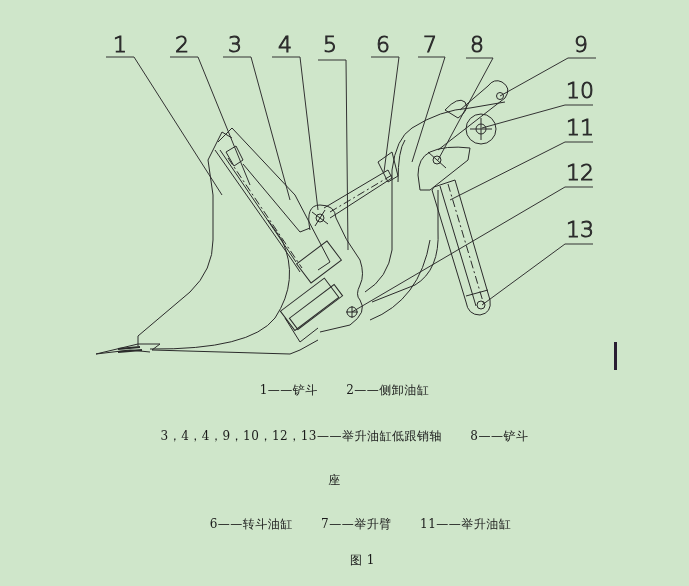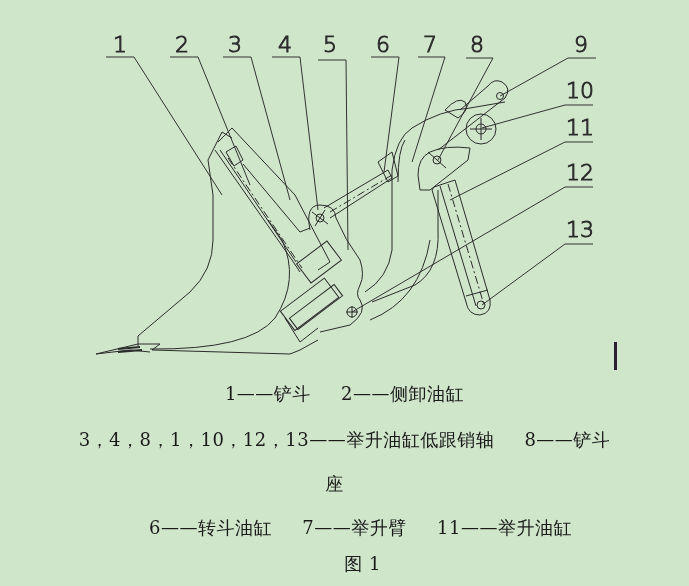--- a/index.html
+++ b/index.html
@@ -7,21 +7,21 @@
     width: 689px; height: 586px; overflow: hidden;
     background: #cfe6ca;
     position: relative;
     font-family: "DejaVu Serif", "Liberation Serif", serif;
     color: #1a1a1a;
   }
   #drawing { position: absolute; left: 0; top: 0; }
   .lbl { font-family: "DejaVu Sans", "Liberation Sans", sans-serif; font-size: 22px; fill: #555; font-weight: 300; }
   .caption-line {
     position: absolute; left: 0; width: 689px; text-align: center;
-    font-size: 18px; letter-spacing: 0.5px; white-space: nowrap;
+    font-size: 12px; letter-spacing: 0.5px; white-space: nowrap;
   }
   .caption-line span { margin: 0 12px; }
   #line1 { top: 382px; }
   #line2 { top: 428px; }
   #line3 { top: 472px; }
   #line4 { top: 516px; padding-left: 16px; }
   #fig { top: 552px; padding-left: 18px; }
   .cursor-mark { position: absolute; left: 614px; top: 342px; width: 3px; height: 28px; background: #2a1f33; }
 </style>
 </head>
@@ -126,21 +126,21 @@
   </g>
 </svg>
 
 <div class="cursor-mark"></div>
 
 <div id="line1" class="caption-line">
   <span>1——铲斗</span>
   <span>2——侧卸油缸</span>
 </div>
 <div id="line2" class="caption-line">
-  <span>3，4，8，1，10，12，13——举升油缸低跟销轴</span>
+  <span>3，4，4，9，10，12，13——举升油缸低跟销轴</span>
   <span>8——铲斗</span>
 </div>
 <div id="line3" class="caption-line" style="left:-10px;">
   <span>座</span>
 </div>
 <div id="line4" class="caption-line">
   <span>6——转斗油缸</span>
   <span>7——举升臂</span>
   <span>11——举升油缸</span>
 </div>

